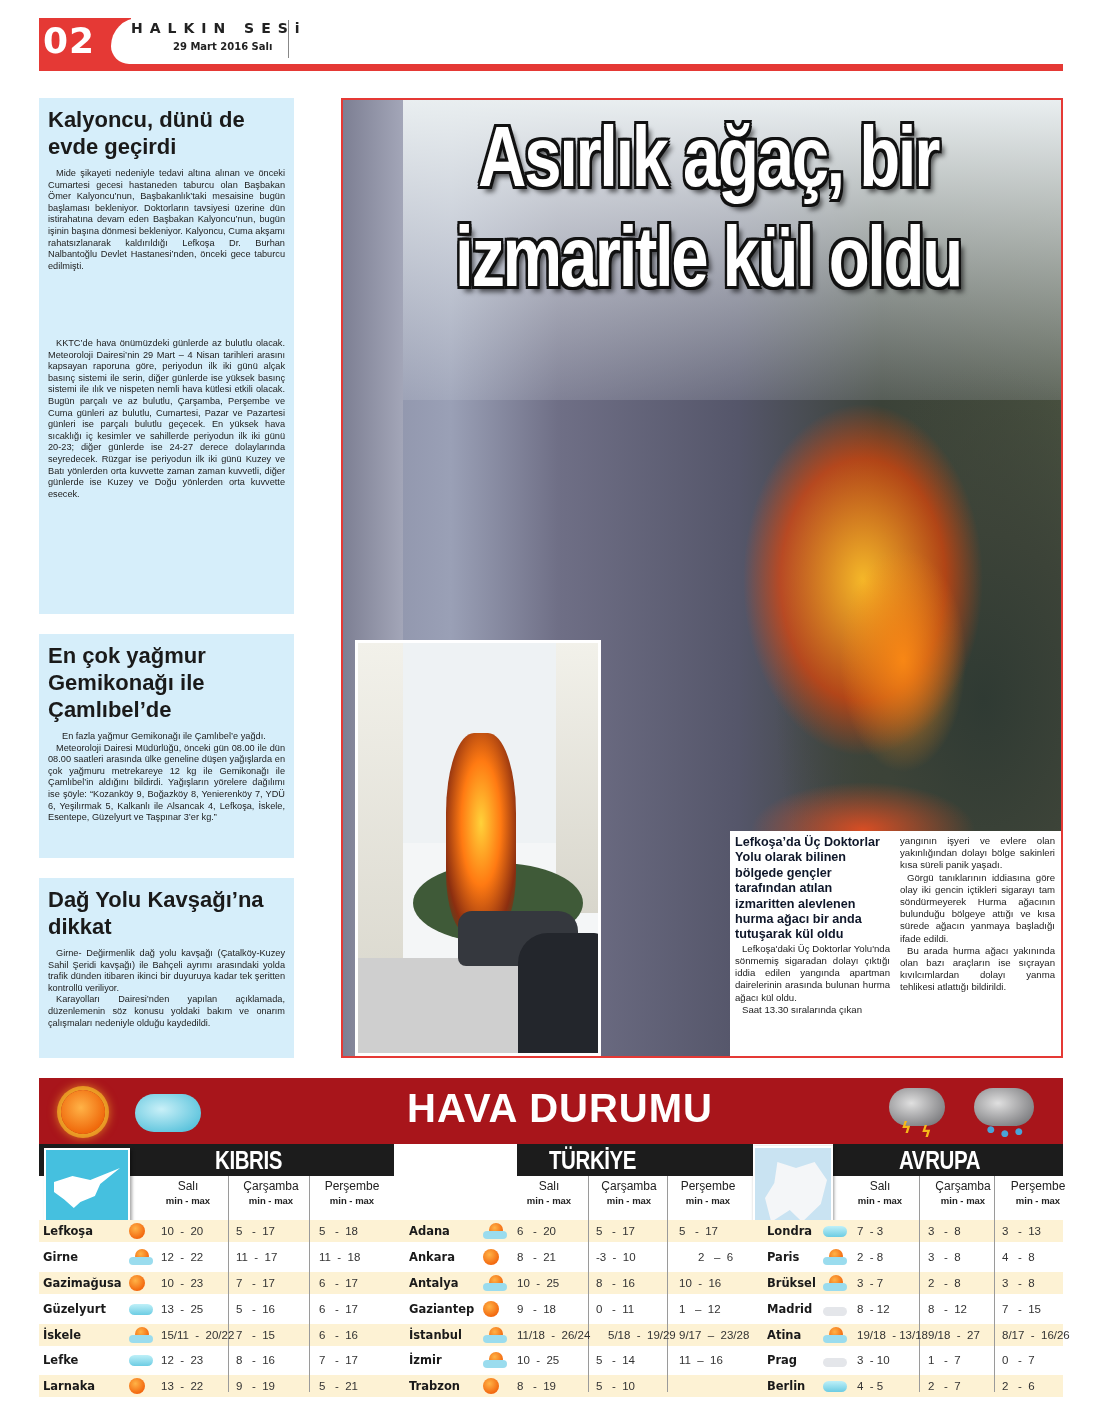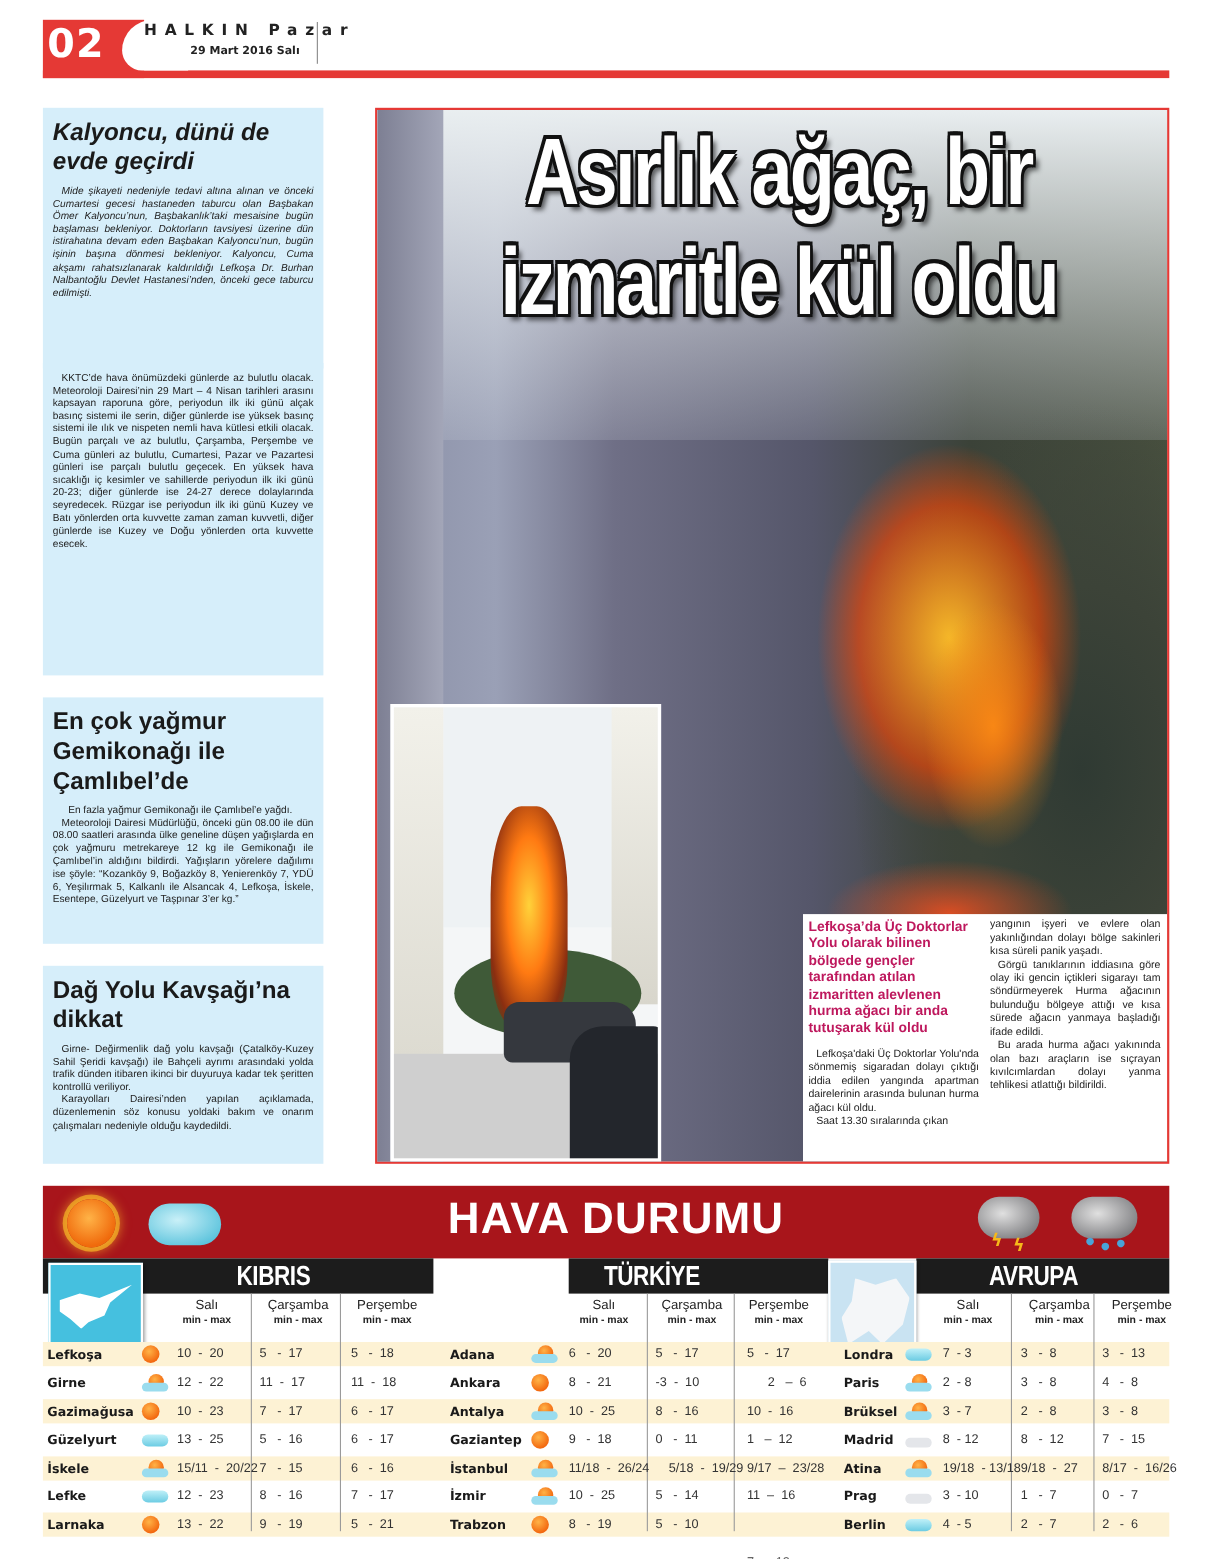--- a/index.html
+++ b/index.html
@@ -39,21 +39,21 @@
   .inset .bldR { position: absolute; right: 0; top: 0; width: 42px; height: 270px; background: linear-gradient(180deg,#f2f1ea,#d8d6cc); }
   .inset .skyi { position: absolute; left: 45px; top: 0; width: 159px; height: 200px; background: #eef2f4; }
   .inset .tree { position: absolute; left: 88px; top: 90px; width: 70px; height: 200px; border-radius: 40% 40% 30% 30%; background: radial-gradient(ellipse at 50% 45%, #ffd23a 0%, #ff7a12 40%, #8b2e10 75%, rgba(60,80,40,0.8) 95%); }
   .inset .bush { position: absolute; left: 55px; top: 220px; width: 170px; height: 80px; border-radius: 50%; background: #3f5a38; }
   .inset .road { position: absolute; left: 0; top: 315px; width: 246px; height: 101px; background: #cfcfcf; }
   .inset .car { position: absolute; left: 100px; top: 268px; width: 120px; height: 55px; border-radius: 14px 20px 8px 8px; background: #35383e; }
   .inset .rider { position: absolute; left: 160px; top: 290px; width: 86px; height: 126px; border-radius: 30px 10px 0 0; background: #23262c; }
 
   .caption { position: absolute; left: 387px; top: 731px; width: 331px; height: 225px; background: #fff; padding: 4px 5px; display: flex; gap: 10px; }
   .caption .col { width: 155px; font-family: "Liberation Sans", sans-serif; }
-  .caption .lead { font-weight: bold; font-size: 12.6px; line-height: 15.4px; color: #be185d; margin-bottom: 10px; }
+  .caption .lead { font-weight: bold; font-size: 12.6px; line-height: 15.4px; color: #0f172a; }
   .caption p { font-size: 9.6px; line-height: 12.2px; text-align: justify; text-indent: 7px; color: #222; }
   .caption .col2 p { text-indent: 0; }
   .caption .col2 p.ind { text-indent: 7px; }
 
   
   .wx { position: absolute; left: 39px; top: 1078px; width: 1024px; height: 320px; }
   .wx .banner { position: absolute; left: 0; top: 0; width: 1024px; height: 66px; background: #a8151b; }
   .wx .title { position: absolute; left: 0; top: 8px; width: 1042px; text-align: center; font-family: "Liberation Sans", sans-serif; font-weight: bold; font-size: 40px; color: #fff; letter-spacing: 1px; }
   .wx .sun-big { position: absolute; left: 22px; top: 12px; width: 44px; height: 44px; border-radius: 50%; background: radial-gradient(circle at 45% 40%, #ffb347, #f06a0c 70%); box-shadow: 0 0 0 4px rgba(255,200,40,0.6), 0 0 10px 4px rgba(255,190,40,0.6); }
   .wx .cloud-big { position: absolute; left: 96px; top: 16px; width: 66px; height: 38px; border-radius: 22px; background: radial-gradient(ellipse at 40% 40%, #c9f0f8, #5bc3dc 80%); }
@@ -89,26 +89,26 @@
   .ic.overcast { border-radius: 6px; height: 9px; top: 9px; width: 24px; background: #e4e6ea; }
 </style>
 </head>
 <body>
 
 <div class="mast">
   <div class="redbar"></div>
   <div class="pagebox"></div>
   <div class="pagecurve"></div>
   <div class="pagenum">02</div>
-  <div class="paper">HALKIN Pazar</div>
+  <div class="paper">HALKIN SESi</div>
   <div class="date">29 Mart 2016 Salı</div>
   <div class="sep"></div>
 </div>
 
-<div class="side" style="top:98px;height:237px;font-style:italic;">
+<div class="side" style="top:98px;height:237px;">
   <h2>Kalyoncu, dünü de evde geçirdi</h2>
   <p>Mide şikayeti nedeniyle tedavi altına alınan ve önceki Cumartesi gecesi hastaneden taburcu olan Başbakan Ömer Kalyoncu’nun, Başbakanlık’taki mesaisine bugün başlaması bekleniyor. Doktorların tavsiyesi üzerine dün istirahatına devam eden Başbakan Kalyoncu’nun, bugün işinin başına dönmesi bekleniyor. Kalyoncu, Cuma akşamı rahatsızlanarak kaldırıldığı Lefkoşa Dr. Burhan Nalbantoğlu Devlet Hastanesi’nden, önceki gece taburcu edilmişti.</p>
 </div>
 
 <div class="side" style="top:330px;height:284px;">
   <p>KKTC’de hava önümüzdeki günlerde az bulutlu olacak. Meteoroloji Dairesi’nin 29 Mart – 4 Nisan tarihleri arasını kapsayan raporuna göre, periyodun ilk iki günü alçak basınç sistemi ile serin, diğer günlerde ise yüksek basınç sistemi ile ılık ve nispeten nemli hava kütlesi etkili olacak. Bugün parçalı ve az bulutlu, Çarşamba, Perşembe ve Cuma günleri az bulutlu, Cumartesi, Pazar ve Pazartesi günleri ise parçalı bulutlu geçecek. En yüksek hava sıcaklığı iç kesimler ve sahillerde periyodun ilk iki günü 20-23; diğer günlerde ise 24-27 derece dolaylarında seyredecek. Rüzgar ise periyodun ilk iki günü Kuzey ve Batı yönlerden orta kuvvette zaman zaman kuvvetli, diğer günlerde ise Kuzey ve Doğu yönlerden orta kuvvette esecek.</p>
 </div>
 
 <div class="side" style="top:634px;height:224px;">
   <h2>En çok yağmur Gemikonağı ile Çamlıbel’de</h2>

